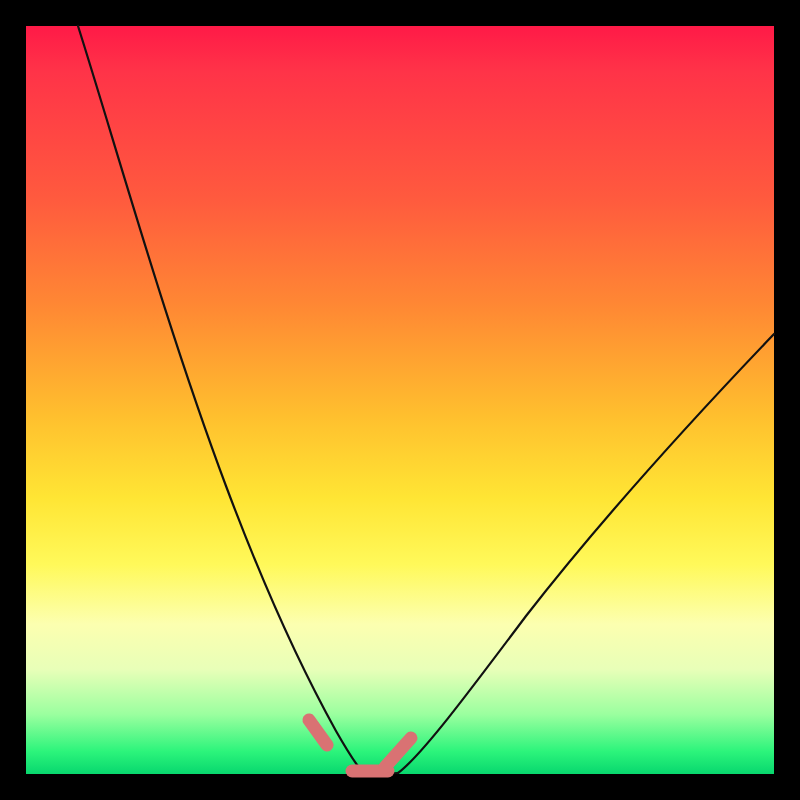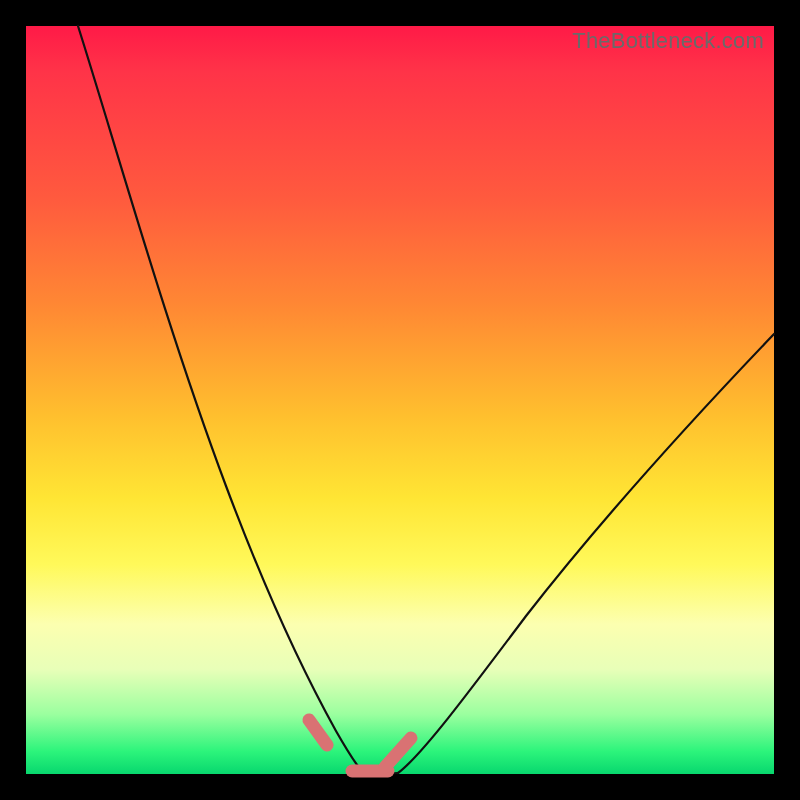--- a/index.html
+++ b/index.html
@@ -69,21 +69,20 @@
     stroke-width: 13;
     stroke-linecap: round;
   }
 </style>
 </head>
 <body>
 
 <div class="frame">
   <div class="plot">
 
-    <div class="watermark">TheBottleneck.com</div>
 
     <svg class="curves" viewBox="0 0 748 748" preserveAspectRatio="none">
 
       <path class="curve" d="M 52 0
            C 90 120, 140 300, 200 460
            C 245 580, 285 660, 310 705
            C 322 726, 330 738, 335 744"></path>
 
       <path class="curve" d="M 335 744
            C 350 748, 360 748, 372 747"></path>

